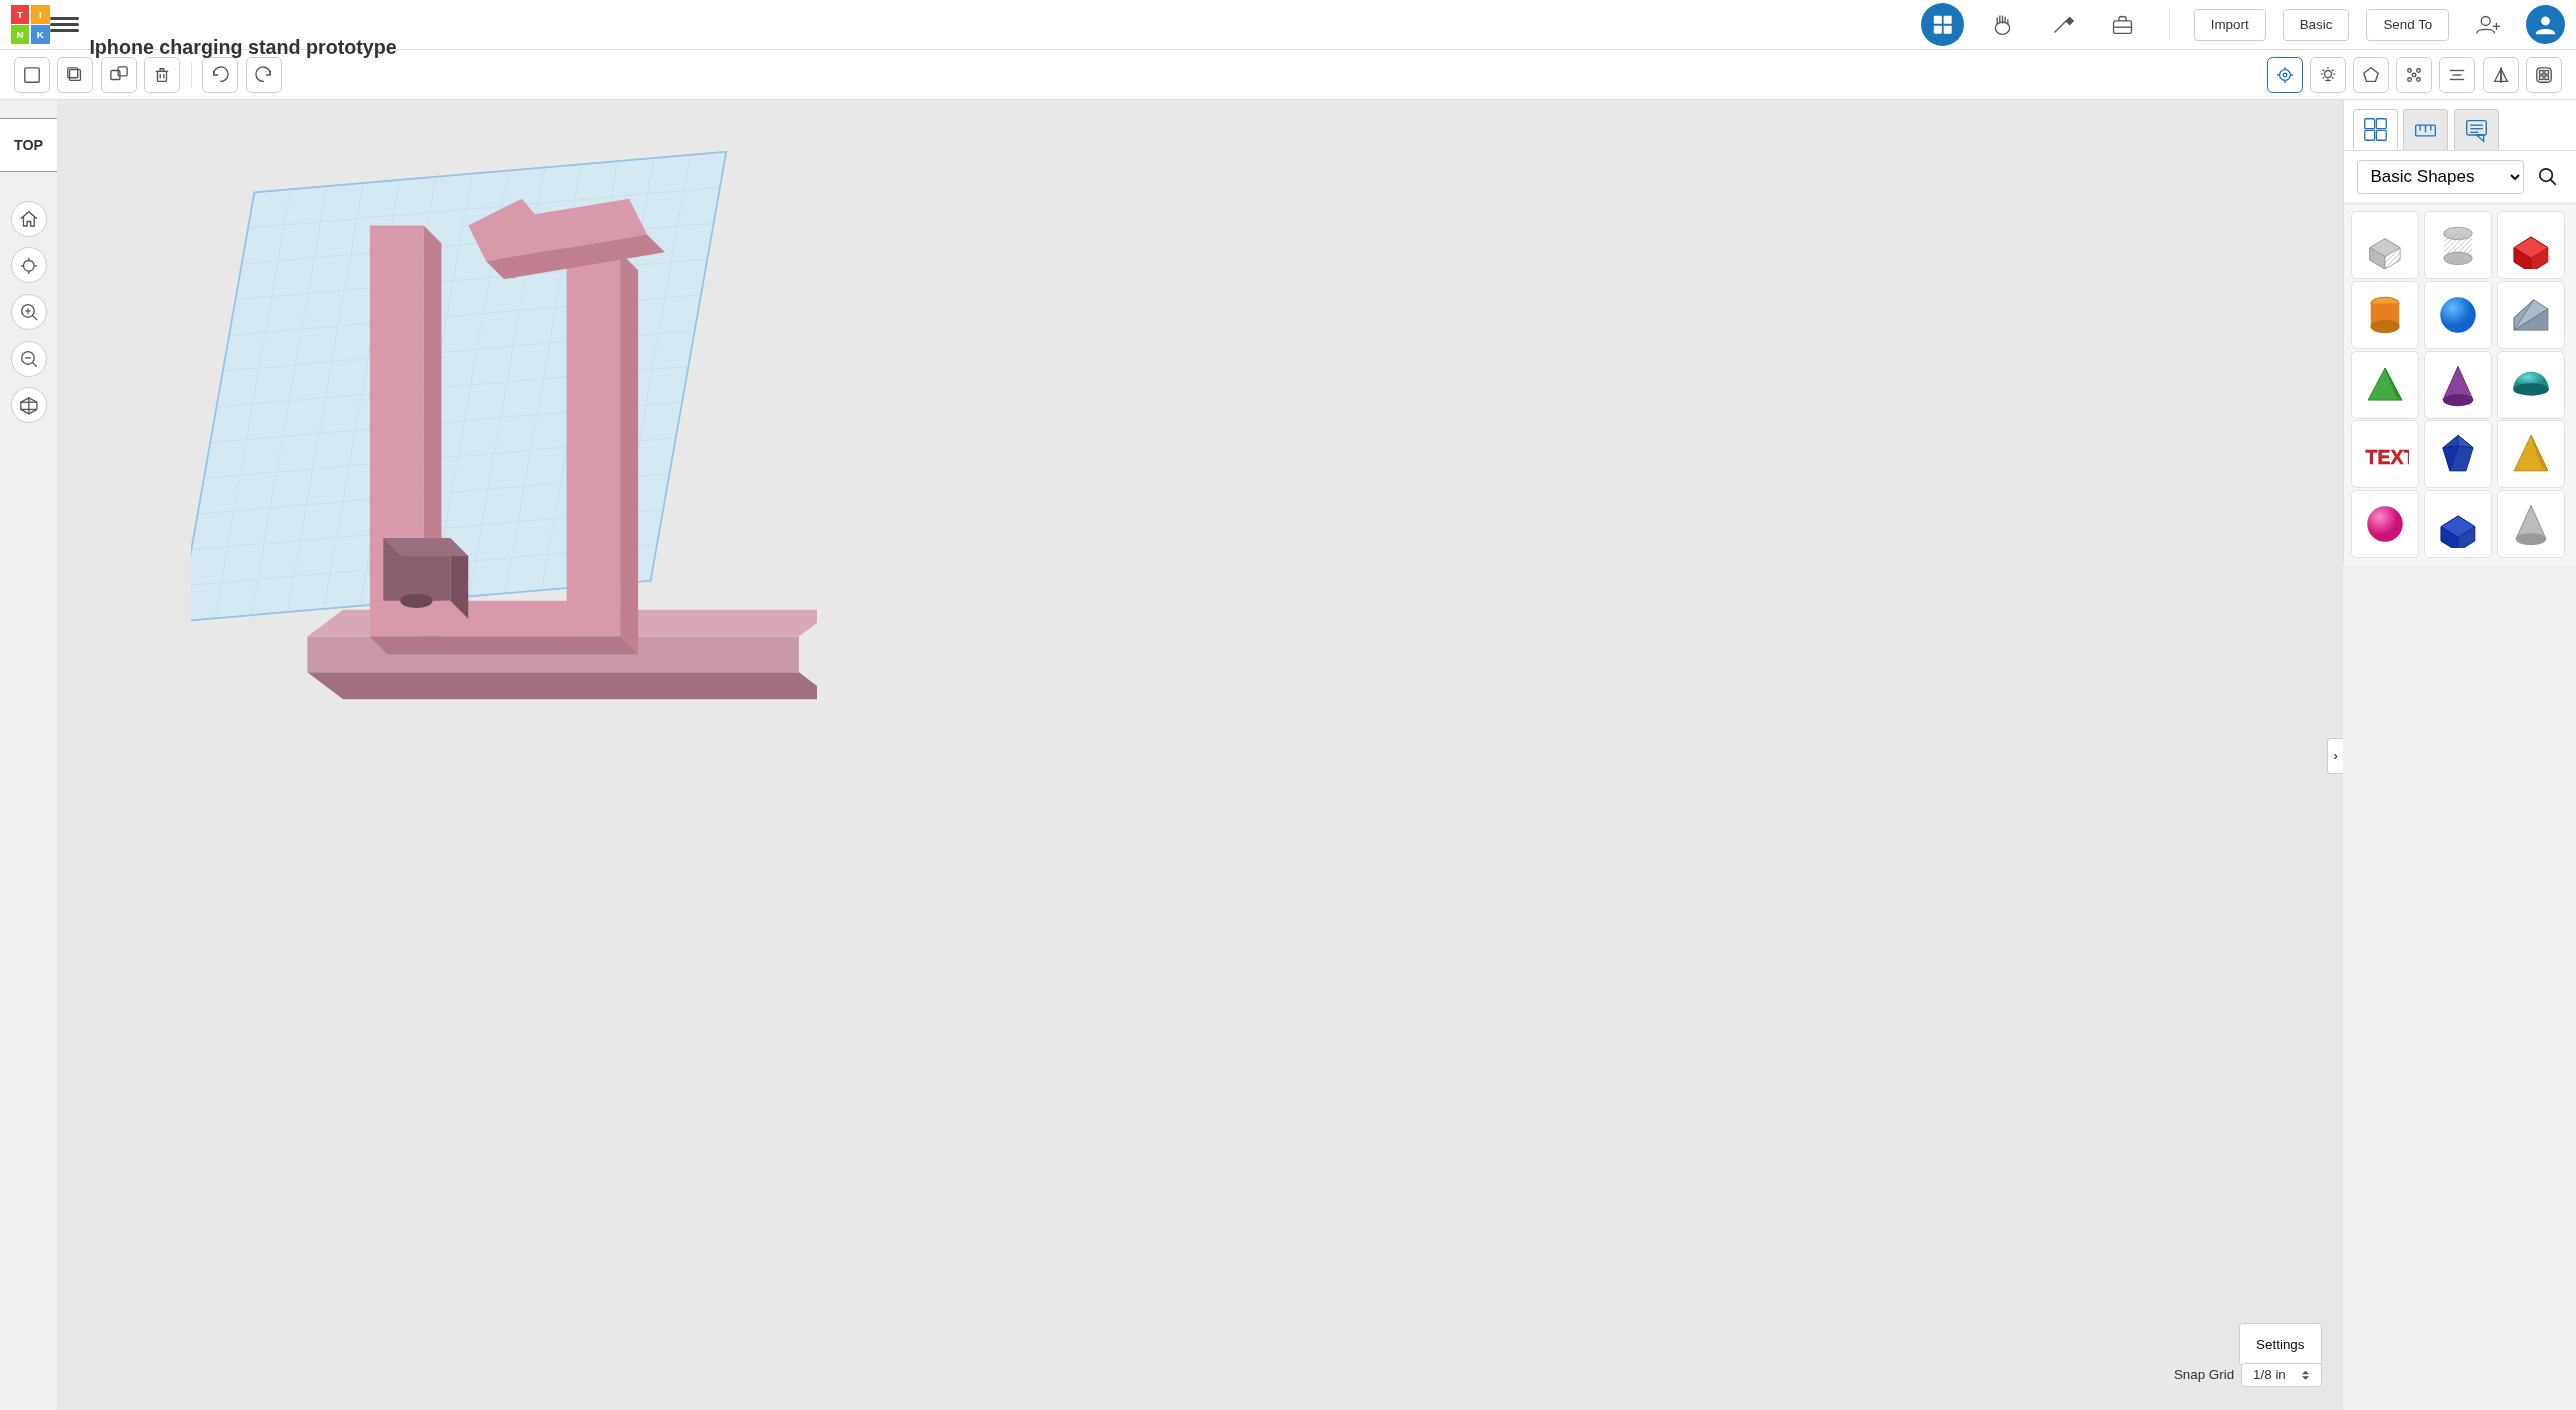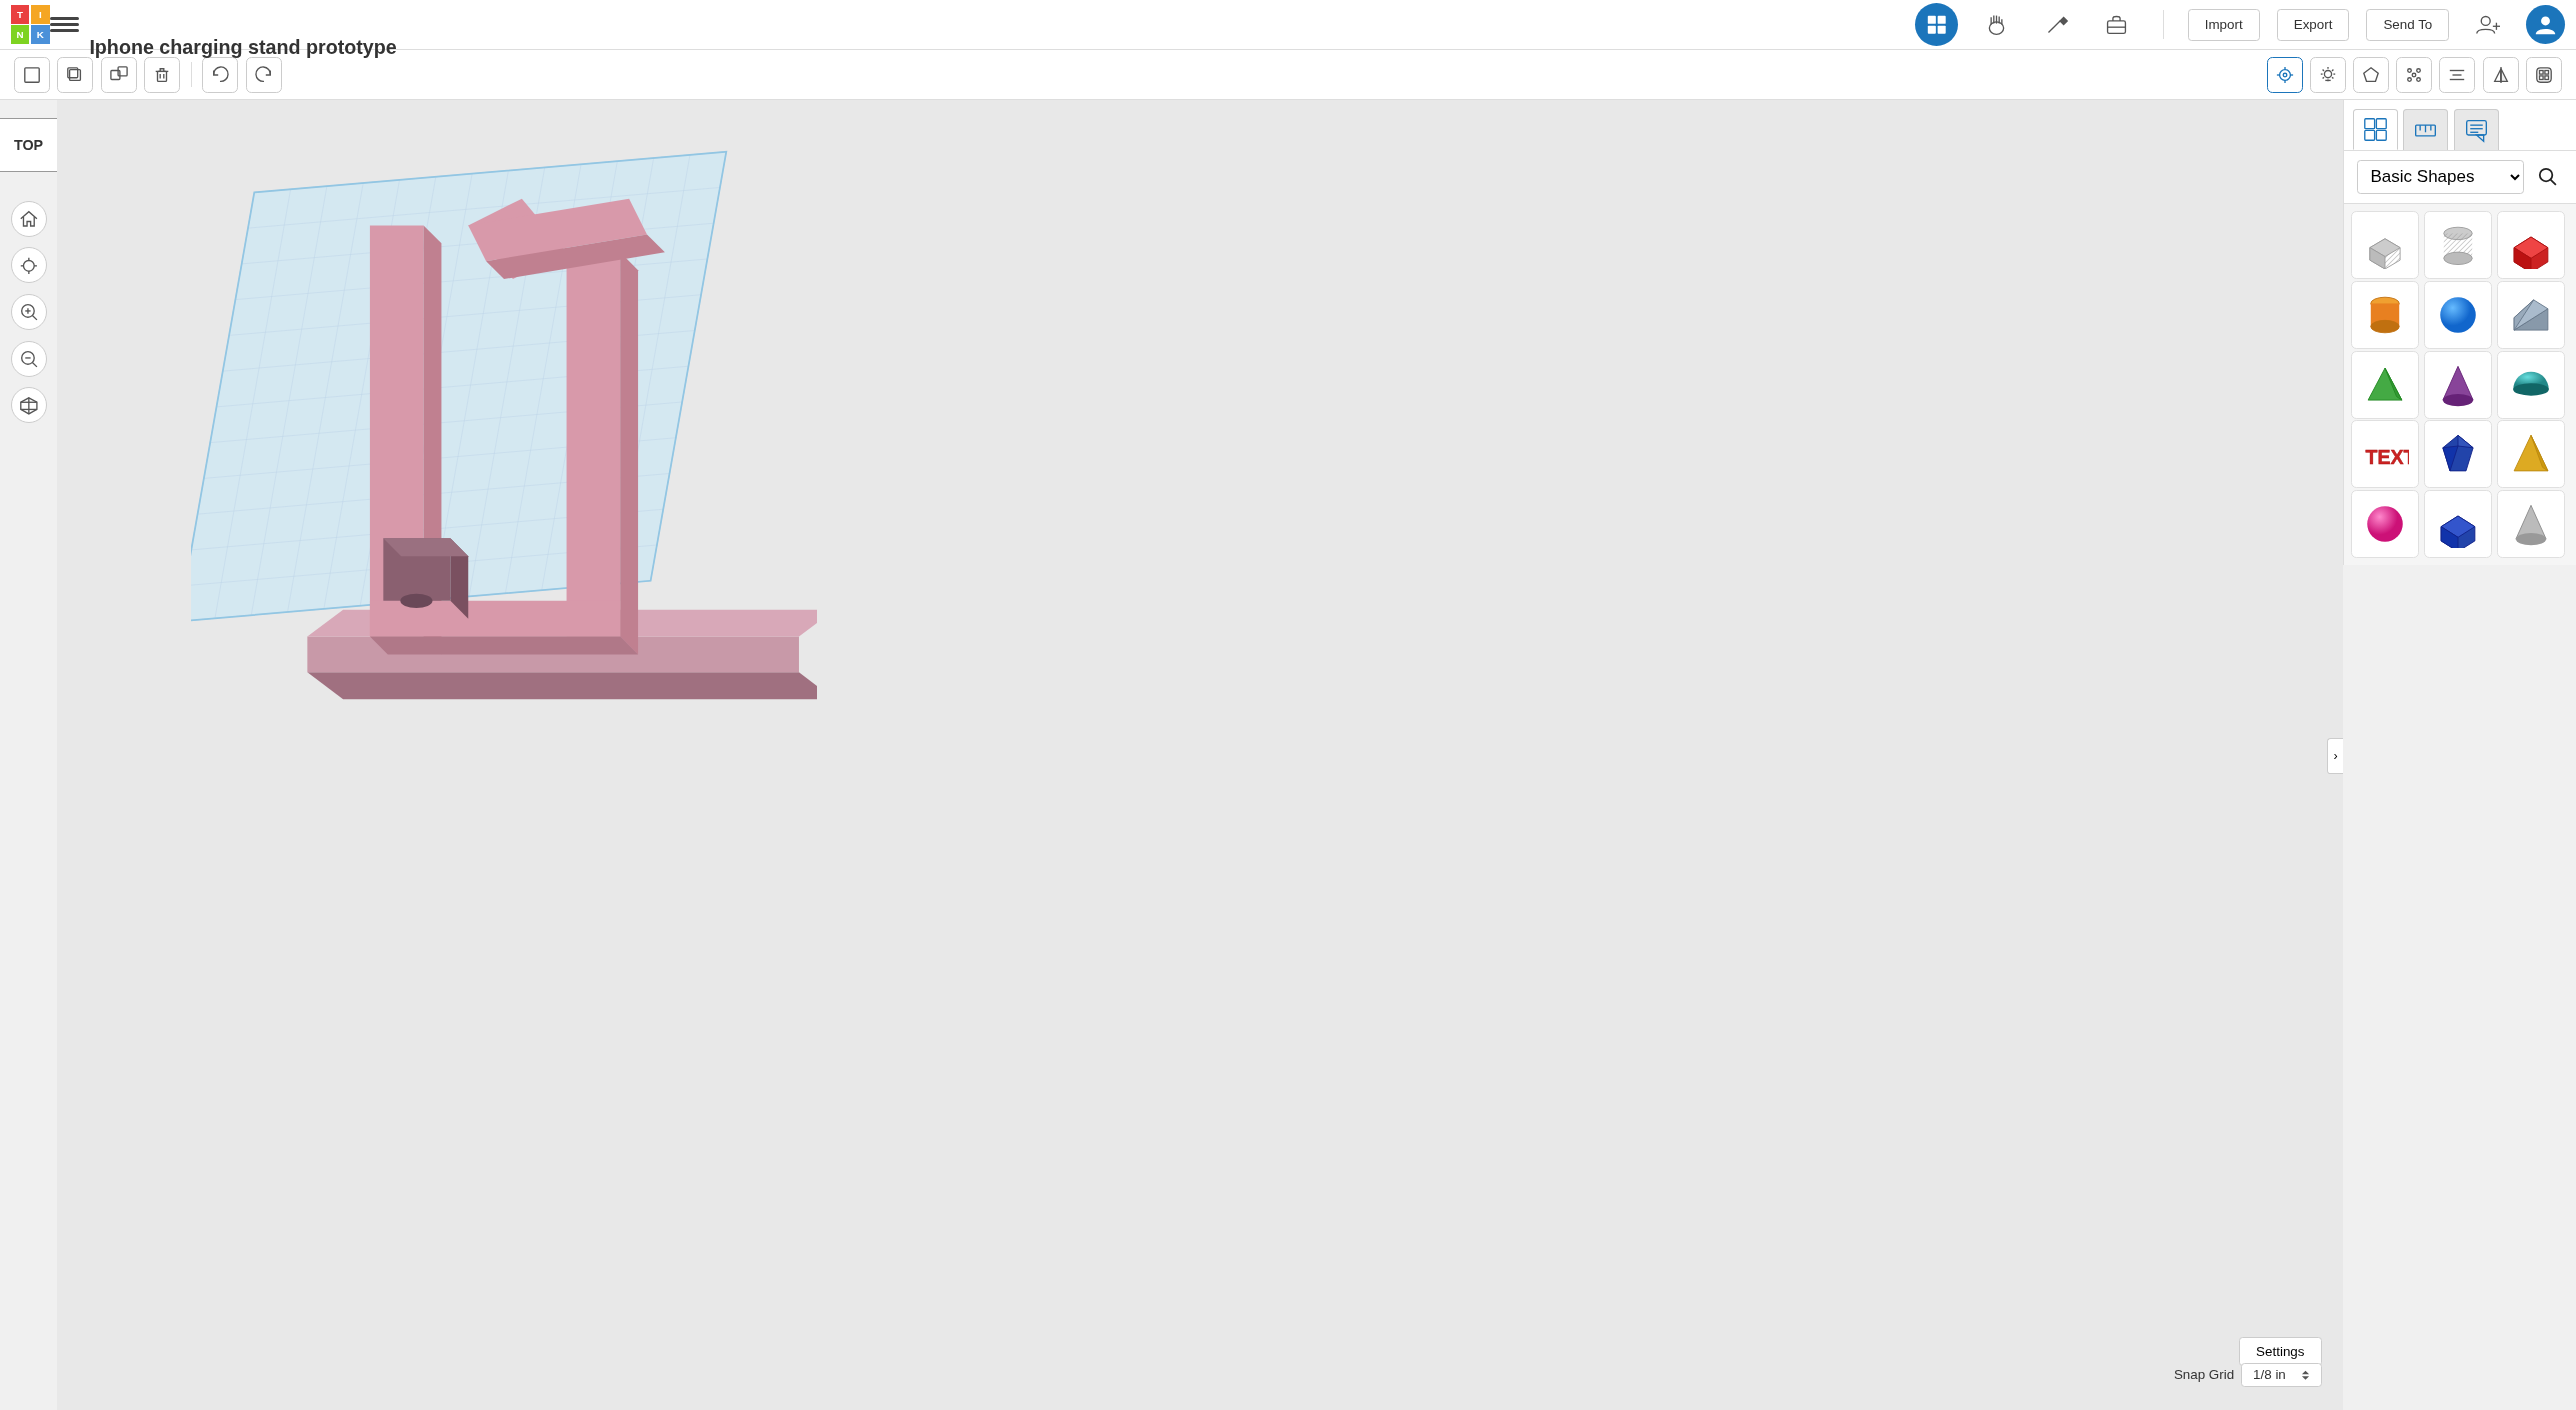--- a/index.html
+++ b/index.html
@@ -155,21 +155,21 @@
     #canvas-area {
       flex: 1;
       background: #e8e8e8;
       position: relative;
       overflow: hidden;
     }
     #canvas-area .settings-btn {
       position: absolute;
       bottom: 45px;
       right: 21.5px;
-      padding: 6px 16px;
+      padding: 13px 16px;
       background: #fff;
       border: 0.9px solid #ccc;
       border-radius: 3.6px;
       cursor: pointer;
       font-size: 13.4px;
     }
     #canvas-area .snap-grid {
       position: absolute;
       bottom: 24px;
       right: 21.5px;
@@ -380,21 +380,21 @@
         <rect x="4" y="10" width="20" height="14" rx="2"></rect>
         <path d="M10 10 V7 Q10 5 14 5 Q18 5 18 7 V10"></path>
         <line x1="4" y1="17" x2="24" y2="17"></line>
       </svg>
     </button>
 
     <div style="width:0.9px;height:29px;background:#ddd;margin:0 7.2px;"></div>
 
     <button class="nav-action-btn">Import</button>
 
-    <button class="nav-action-btn">Export</button>
+    <button class="nav-action-btn">Basic</button>
 
     <button class="nav-action-btn">Send To</button>
 
     <button class="nav-icon-btn">
       <svg width="25" height="25" viewBox="0 0 28 28" fill="none" stroke="#555" stroke-width="1.5">
         <circle cx="12" cy="10" r="5"></circle>
         <path d="M2 24 C2 18 22 18 22 24"></path>
         <line x1="24" y1="12" x2="24" y2="20"></line>
         <line x1="20" y1="16" x2="28" y2="16"></line>
       </svg>

